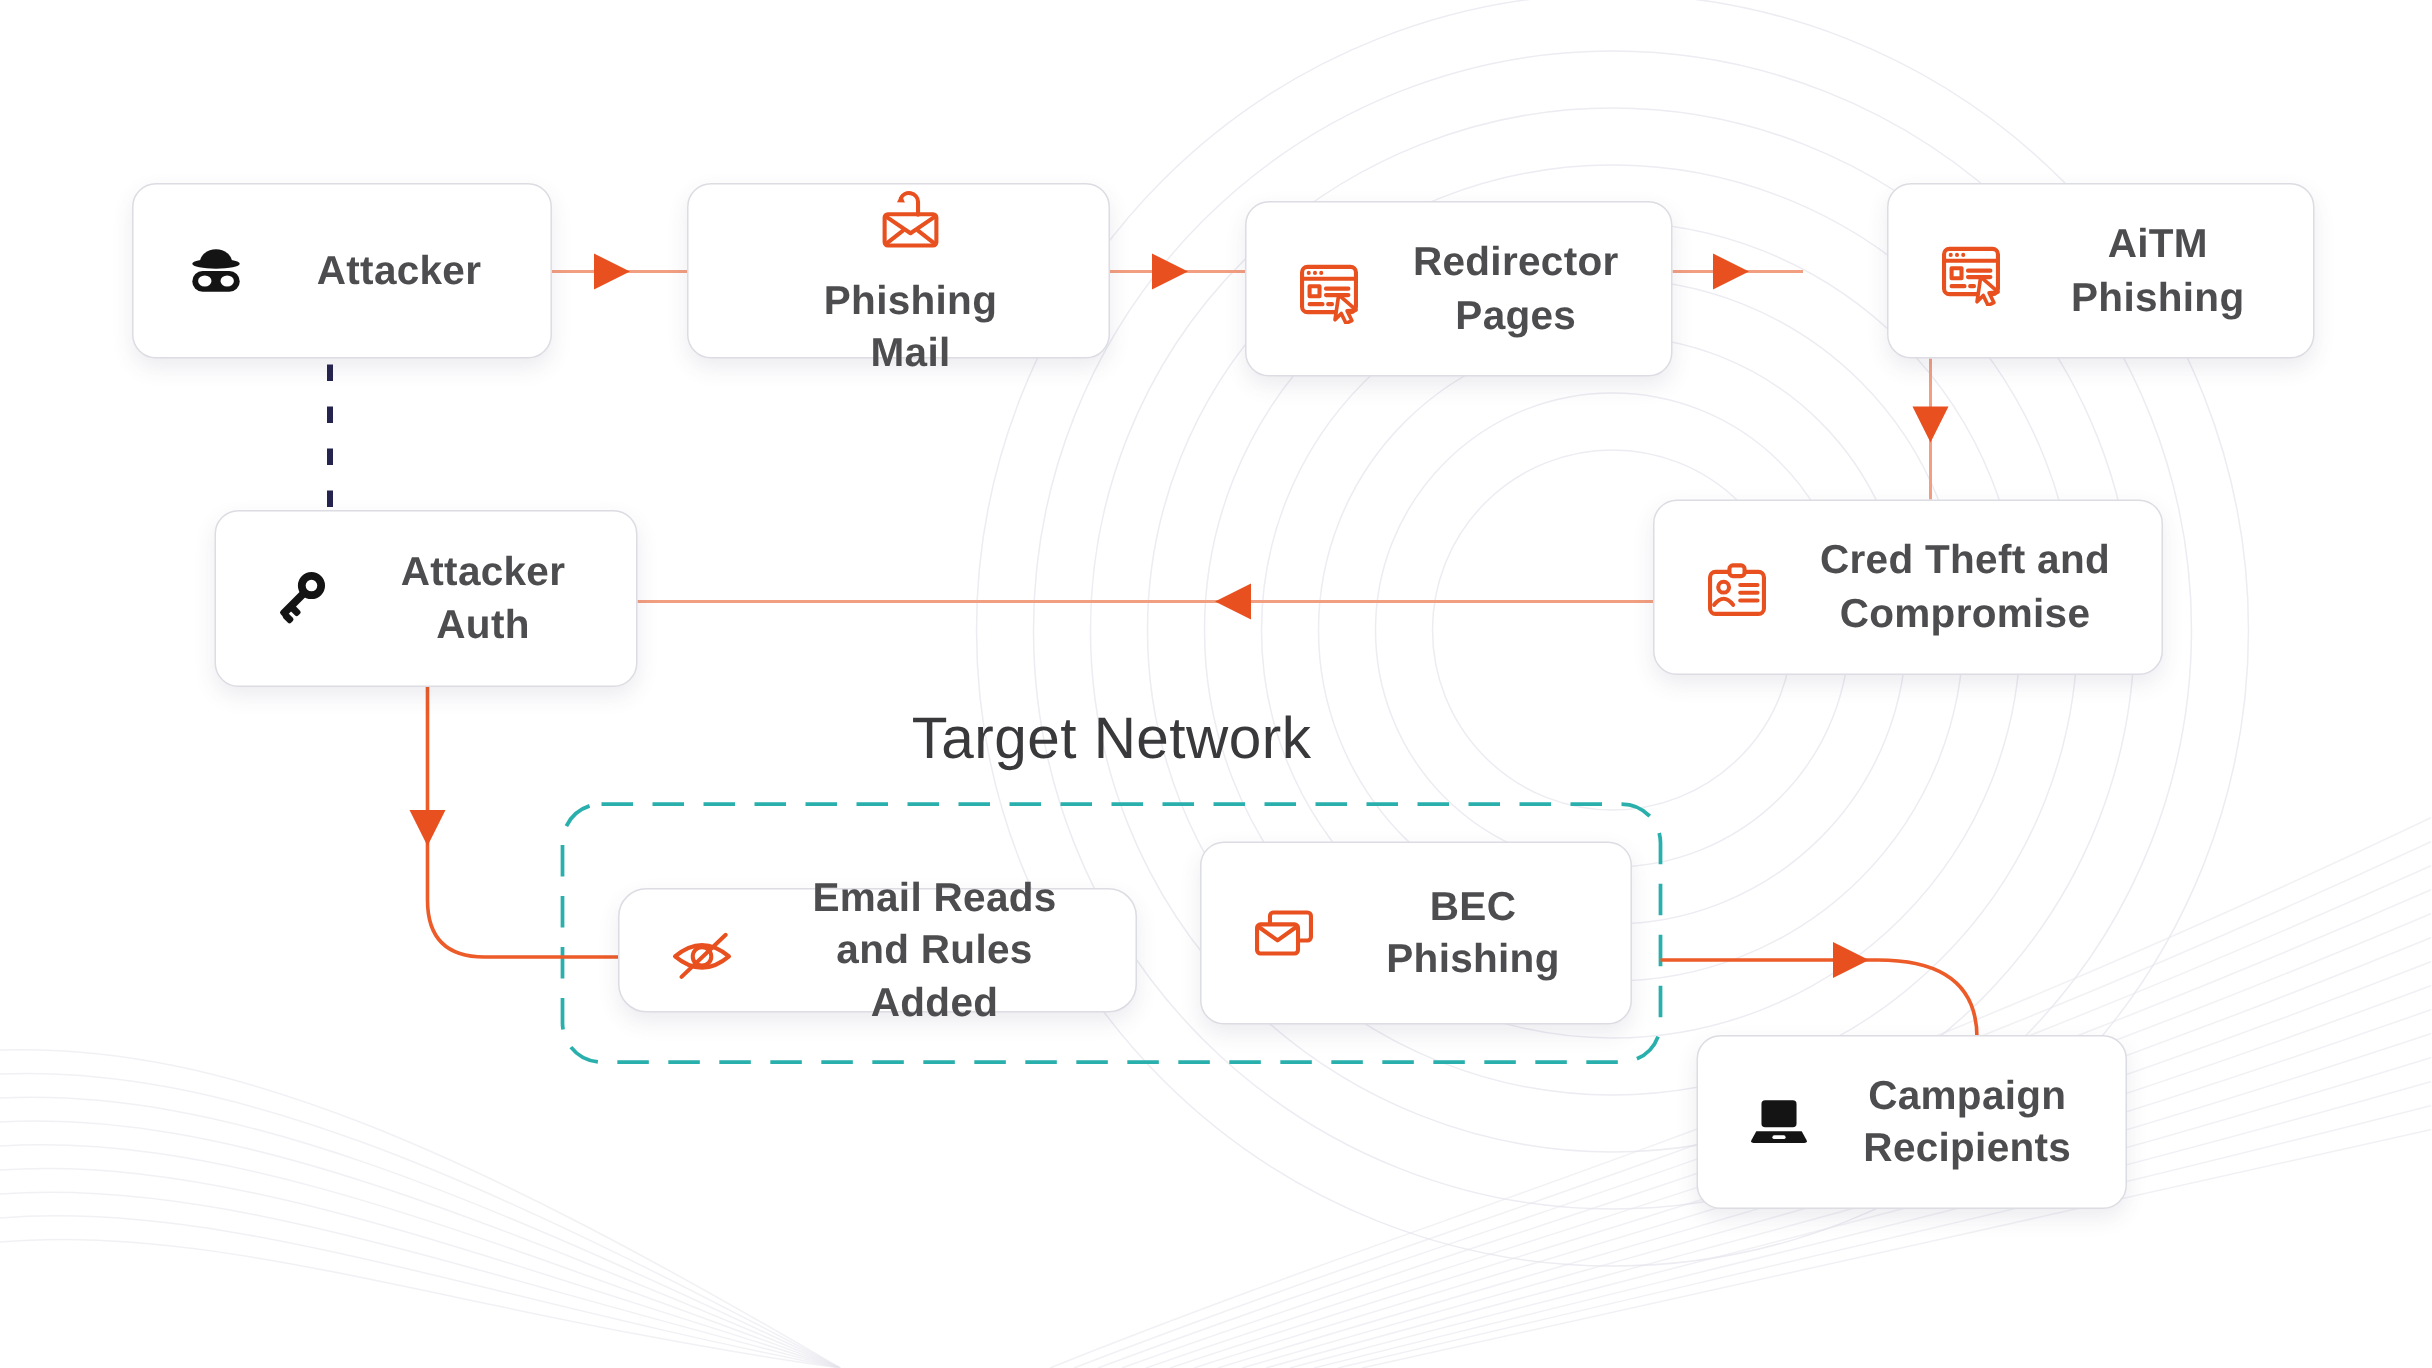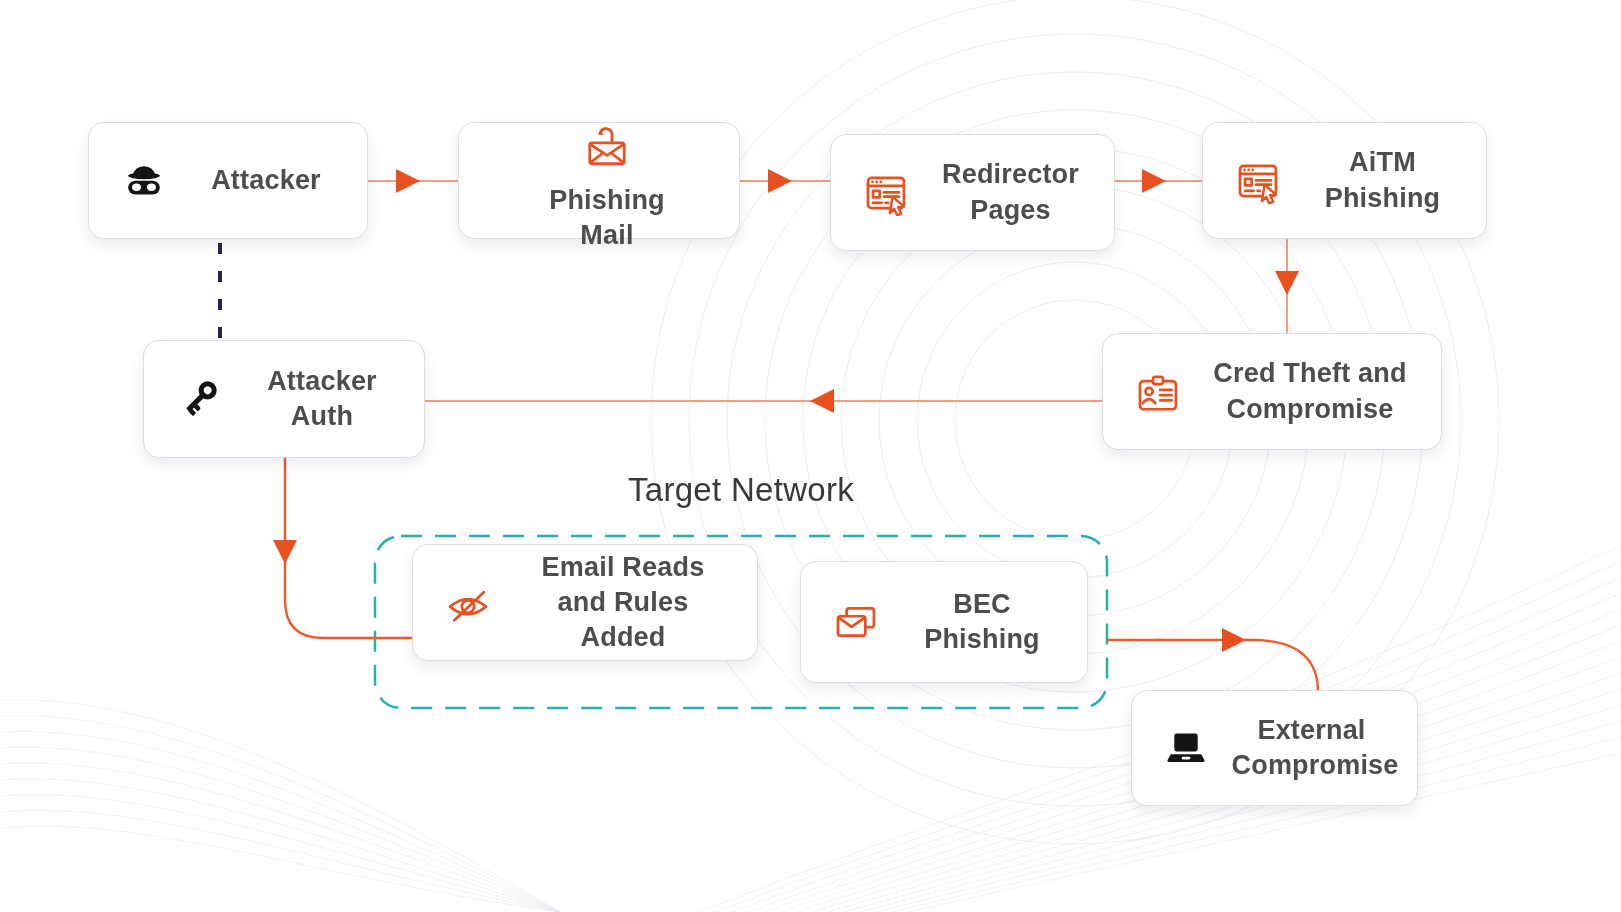--- a/index.html
+++ b/index.html
@@ -24,21 +24,21 @@
   }
   .icon{flex:0 0 auto;display:flex;align-items:center;justify-content:center;}
   .icon svg{display:block;}
   .txt{flex:1;display:flex;justify-content:center;}
   .label{
     display:block;text-align:center;font-size:27px;font-weight:600;
     color:#4D4D50;line-height:1.3;letter-spacing:.2px;
   }
   #group-title{
     position:absolute;z-index:2;left:375px;top:471px;width:732px;text-align:center;
-    font-size:33px;font-weight:500;color:#39393C;letter-spacing:.3px;
+    font-size:39px;font-weight:500;color:#39393C;letter-spacing:.3px;
   }
   .o-stroke{stroke:#E8511F;fill:none;stroke-width:1.9;stroke-linecap:round;stroke-linejoin:round;}
   .o-fill{fill:#E8511F;stroke:none;}
   .k-fill{fill:#141414;stroke:none;}
 </style>
 </head>
 <body>
 
 <div id="stage">
 
@@ -158,21 +158,21 @@
         <path class="o-stroke" d="M14.6,15.6 H25 M14.6,18.6 H25"></path>
         <path class="o-stroke" d="M7,22.8 h6 m2.6,0 h1.8"></path>
         <path d="M20.5,18.5 l8,7 -4.1,.4 2.2,4.5 -2.7,1.3 -2.2,-4.6 -2.9,2.9 z" fill="#fff" stroke="#E8511F" stroke-width="1.7" stroke-linejoin="round"></path>
       </svg>
     </span>
     <span class="txt">
         <span class="label" style="max-width:175px">Redirector Pages</span>
       </span>
   </div>
 
-  <div class="node" style="left:1202px;top:122px;width:285px;height:117px;padding-left:32px;">
+  <div class="node" style="left:1258px;top:122px;width:285px;height:117px;padding-left:32px;">
     <span class="icon">
       <svg width="46" height="46" viewBox="0 0 32 32">
         <rect class="o-stroke" x="3.5" y="5.5" width="25" height="21" rx="2.5"></rect>
         <path class="o-stroke" d="M3.5,11 H28.5"></path>
         <circle class="o-fill" cx="6.6" cy="8.3" r="0.95"></circle>
         <circle class="o-fill" cx="9.5" cy="8.3" r="0.95"></circle>
         <circle class="o-fill" cx="12.4" cy="8.3" r="0.95"></circle>
         <rect class="o-stroke" x="7" y="14.5" width="4.6" height="4.6"></rect>
         <path class="o-stroke" d="M14.6,15.6 H25 M14.6,18.6 H25"></path>
         <path class="o-stroke" d="M7,22.8 h6 m2.6,0 h1.8"></path>
@@ -209,21 +209,21 @@
           <rect class="k-fill" x="16.5" y="19.5" width="5" height="3.2" rx="1"></rect>
           <rect class="k-fill" x="16.5" y="24.2" width="5" height="3.2" rx="1"></rect>
         </g>
       </svg>
     </span>
     <span class="txt">
         <span class="label" style="max-width:135px">Attacker Auth</span>
       </span>
   </div>
 
-  <div class="node" style="left:412px;top:544px;width:346px;height:117px;">
+  <div class="node" style="left:412px;top:592px;width:346px;height:83px;border-radius:19px;">
     <span class="icon">
       <svg width="46" height="46" viewBox="0 0 32 32">
         <path class="o-stroke" d="M3.5,18.5 Q16,8 28.5,18.5 Q16,29 3.5,18.5 z"></path>
         <circle class="o-stroke" cx="16" cy="18.5" r="4.3"></circle>
         <path class="o-stroke" stroke-width="2.2" d="M27,8.5 L6.5,28"></path>
       </svg>
     </span>
     <span class="txt">
         <span class="label" style="max-width:215px">Email Reads and Rules Added</span>
       </span>
@@ -244,17 +244,17 @@
 
   <div class="node" style="left:1131px;top:690px;width:287px;height:116px;">
     <span class="icon">
       <svg width="44" height="44" viewBox="0 0 32 32">
         <rect class="k-fill" x="7.5" y="5.5" width="17" height="13" rx="1.8"></rect>
         <path class="k-fill" d="M5,20.5 h22 l2.4,4.3 q0.5,1.4 -1.1,1.4 h-24.6 q-1.6,0 -1.1,-1.4 z"></path>
         <rect fill="#fff" x="12.8" y="22.4" width="6.4" height="1.9" rx="0.95"></rect>
       </svg>
     </span>
     <span class="txt">
-        <span class="label" style="max-width:160px">External Compromise</span>
+        <span class="label" style="max-width:160px">Campaign Recipients</span>
       </span>
   </div>
 
 </div>
 
 </body></html>

